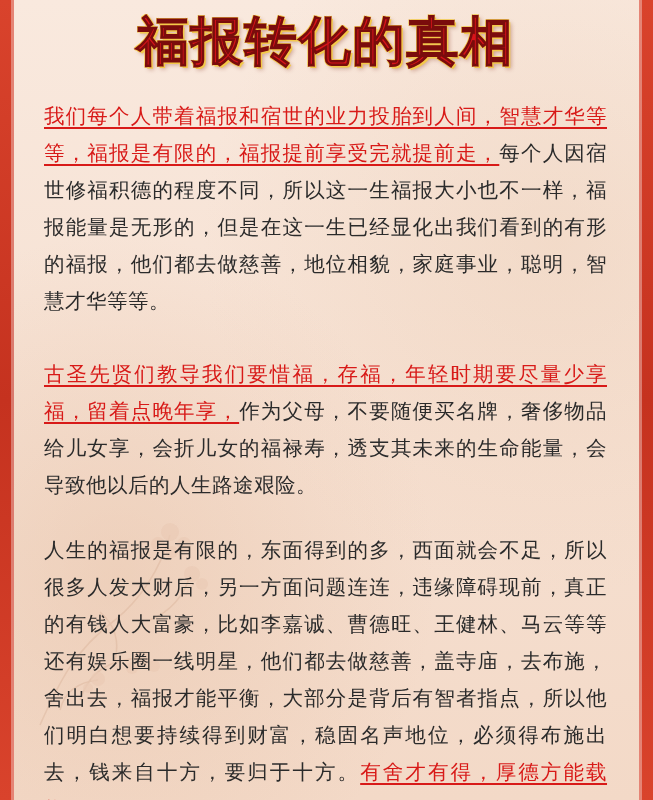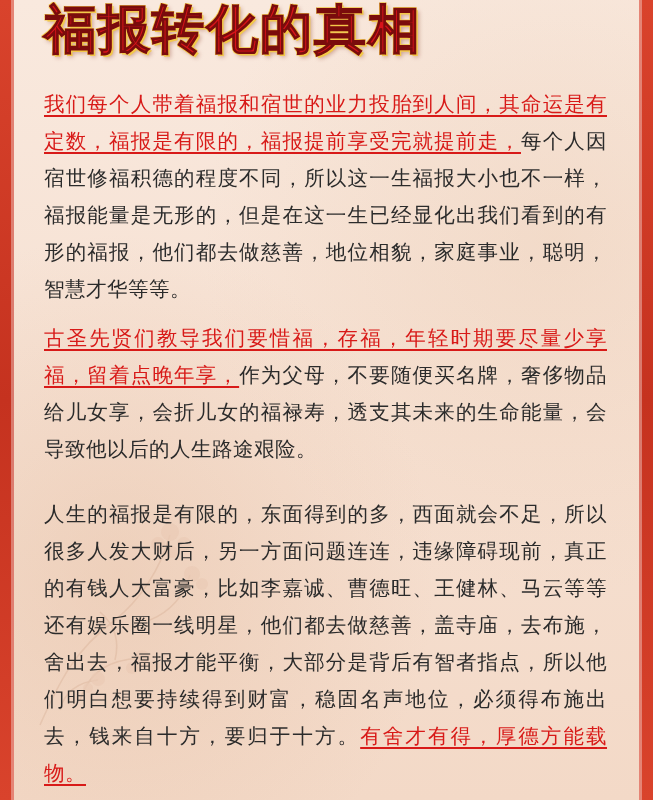--- a/index.html
+++ b/index.html
@@ -56,22 +56,22 @@
   }
 
   .content {
     position: relative;
     padding: 0 46px 0 44px;
     box-sizing: border-box;
     height: 100%;
   }
 
   .title-wrap {
-    padding-top: 0;
-    text-align: left;
+    padding-top: 12px;
+    text-align: center;
   }
   .title {
     display: inline-block;
     font-family: "Liberation Serif", serif;
     font-weight: bold;
     font-size: 52px;
     letter-spacing: 2px;
     color: #d8141a;
     -webkit-text-stroke: 1px #7a0c0c;
     text-shadow:
@@ -85,21 +85,21 @@
 
   .para {
     font-size: 20.5px;
     line-height: 37px;
     color: #2b2b2b;
     text-align: justify;
     letter-spacing: 0.5px;
     margin: 0;
   }
   .p1 { margin-top: 26px; }
-  .p2 { margin-top: 12px; }
+  .p2 { margin-top: 36px; }
   .p3 { margin-top: 28px; }
 
   
   .hl {
     color: #d81a18;
     text-decoration: underline;
     text-decoration-color: #d81a18;
     text-underline-offset: 4px;
     text-decoration-thickness: 1.5px;
   }
@@ -140,21 +140,21 @@
     </g>
   </svg>
 
   <div class="content">
 
     <div class="title-wrap">
       <div class="title">福报转化的真相</div>
     </div>
 
     <p class="para p1">
-      <span class="hl">我们每个人带着福报和宿世的业力投胎到人间，其命运是有定数，福报是有限的，福报提前享受完就提前走，</span><span class="plain">每个人因宿世修福积德的程度不同，所以这一生福报大小也不一样，福报能量是无形的，但是在这一生已经显化出我们看到的有形的福报，他们都去做慈善，地位相貌，家庭事业，聪明，智慧才华等等。</span>
+      <span class="hl">我们每个人带着福报和宿世的业力投胎到人间，智慧才华等等，福报是有限的，福报提前享受完就提前走，</span><span class="plain">每个人因宿世修福积德的程度不同，所以这一生福报大小也不一样，福报能量是无形的，但是在这一生已经显化出我们看到的有形的福报，他们都去做慈善，地位相貌，家庭事业，聪明，智慧才华等等。</span>
     </p>
 
     <p class="para p2">
       <span class="hl">古圣先贤们教导我们要惜福，存福，年轻时期要尽量少享福，留着点晚年享，</span><span class="plain">作为父母，不要随便买名牌，奢侈物品给儿女享，会折儿女的福禄寿，透支其未来的生命能量，会导致他以后的人生路途艰险。</span>
     </p>
 
     <p class="para p3">
       <span class="plain">人生的福报是有限的，东面得到的多，西面就会不足，所以很多人发大财后，另一方面问题连连，违缘障碍现前，真正的有钱人大富豪，比如李嘉诚、曹德旺、王健林、马云等等还有娱乐圈一线明星，他们都去做慈善，盖寺庙，去布施，舍出去，福报才能平衡，大部分是背后有智者指点，所以他们明白想要持续得到财富，稳固名声地位，必须得布施出去，钱来自十方，要归于十方。</span><span class="hl">有舍才有得，厚德方能载物。</span>
     </p>
 

